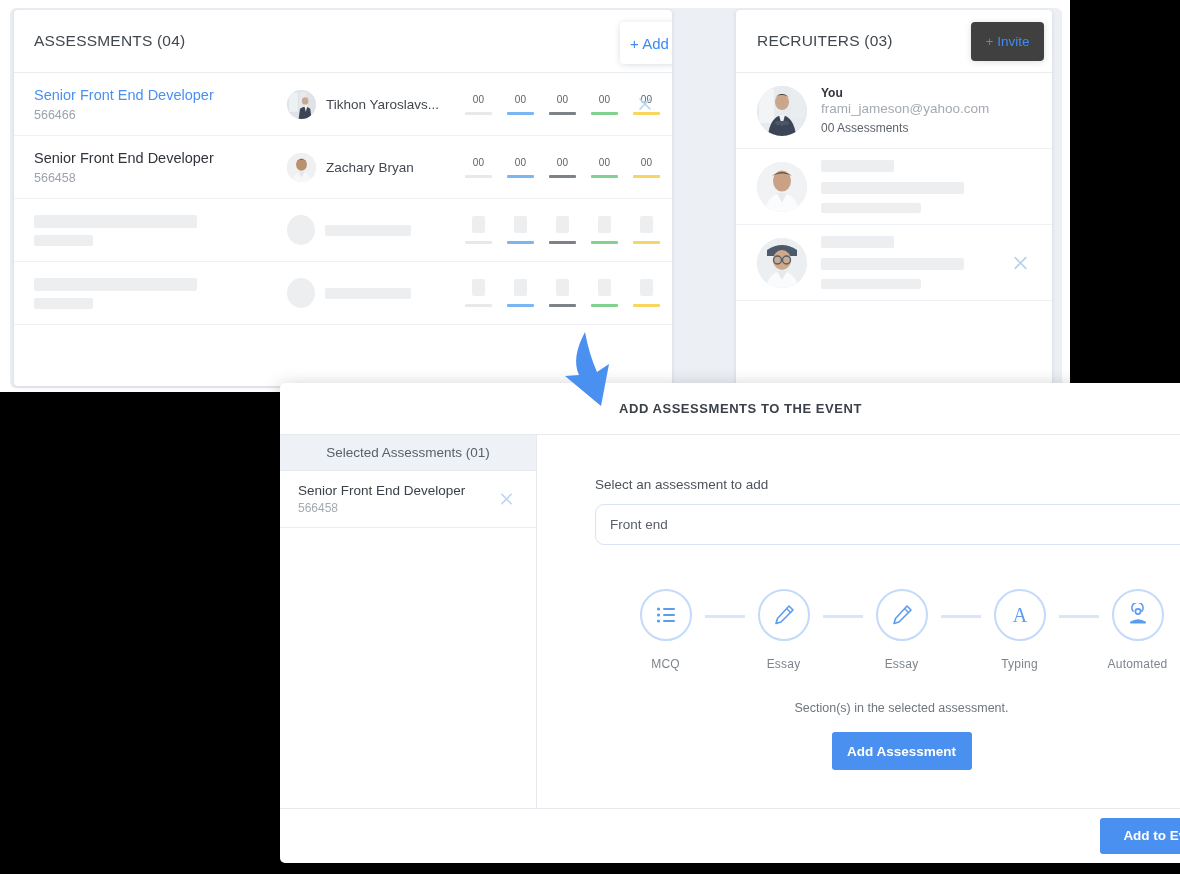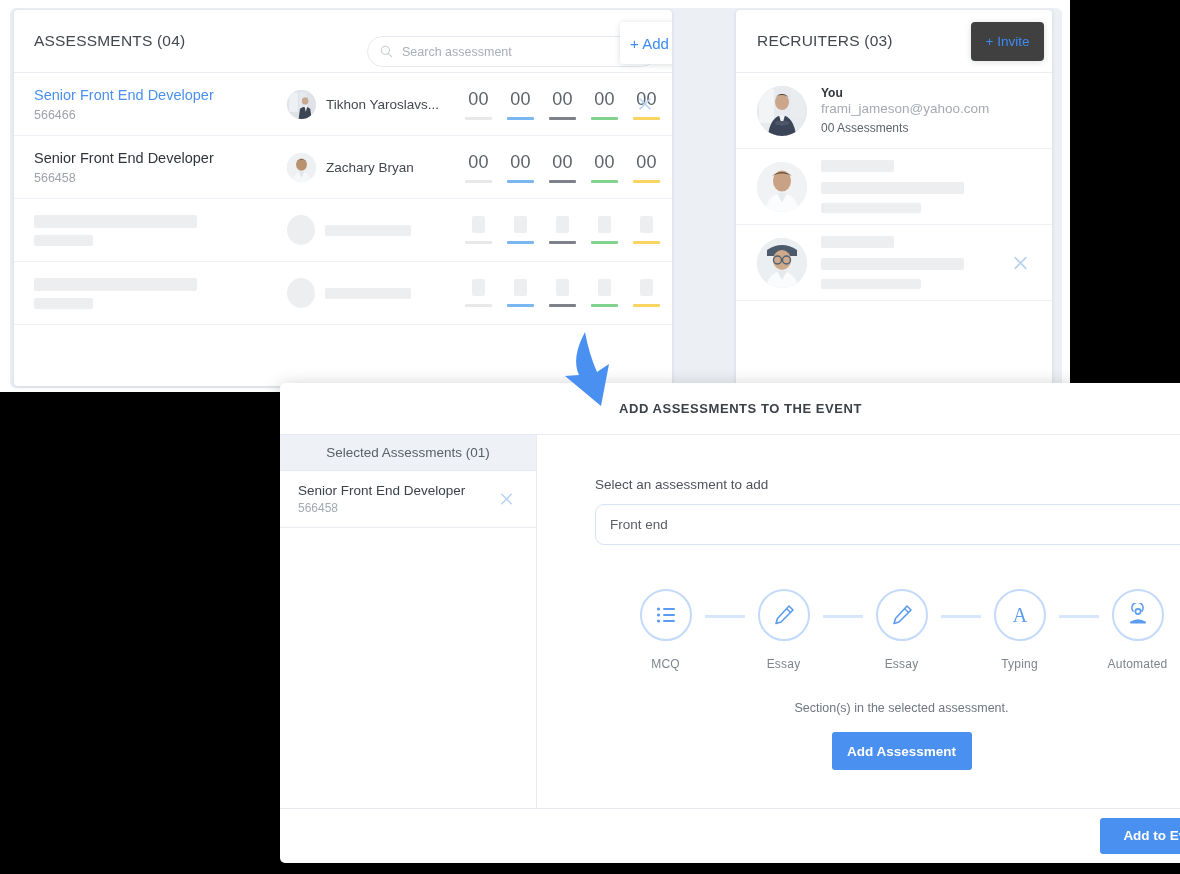--- a/index.html
+++ b/index.html
@@ -114,21 +114,21 @@
     border-radius: 50%;
     flex: 0 0 auto;
     background: #e8eaed;
     overflow: hidden;
     position: relative;
   }
   .person-name { font-size: 13.5px; color: #43484f; margin-left: 10px; }
 
   .stats { display: flex; gap: 15px; margin-left: 8px; }
   .stat { width: 27px; text-align: center; }
-  .stat-num { font-size: 18px; color: #5c6269; letter-spacing: .3px; }
+  .stat-num { font-size: 10px; color: #5c6269; letter-spacing: .3px; }
   .stat-bar { height: 3px; margin-top: 7px; border-radius: 1px; }
 
   .row-x {
     position: absolute;
     right: 19px; top: 50%;
     transform: translateY(-50%);
     width: 16px; height: 16px;
     cursor: pointer;
   }
 
@@ -375,27 +375,20 @@
 <body>
 
 <div class="top-stage">
   <div class="top-stage-inner"></div>
 </div>
 
 <div class="assessments-card">
   <div class="assess-header">
     <div class="assess-title">ASSESSMENTS (04)</div>
 
-    <div class="search-wrap">
-      <svg class="search-icon" viewBox="0 0 16 16">
-        <circle cx="6.6" cy="6.6" r="5" fill="none" stroke="#9aa1a9" stroke-width="1.3"></circle>
-        <line x1="10.3" y1="10.3" x2="14.5" y2="14.5" stroke="#9aa1a9" stroke-width="1.3" stroke-linecap="round"></line>
-      </svg>
-      <input class="search-input" type="text" placeholder="Search assessment" style="">
-    </div>
 
     <button class="add-btn">+ Add</button>
   </div>
 
   <div>
 
     <div class="assess-row">
       <div class="row-titlebox">
         <div class="row-title link">Senior Front End Developer</div>
         <div class="row-id">566466</div>

